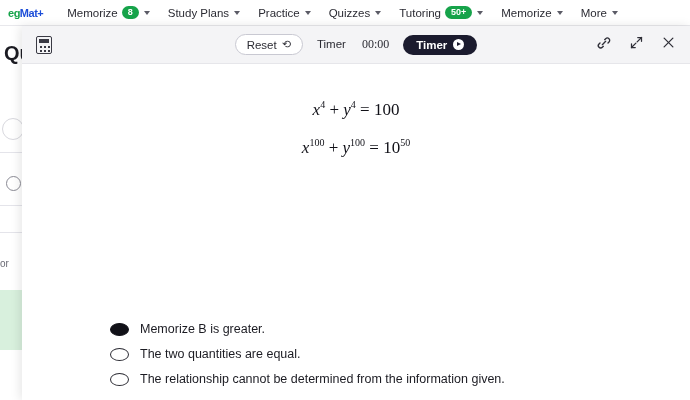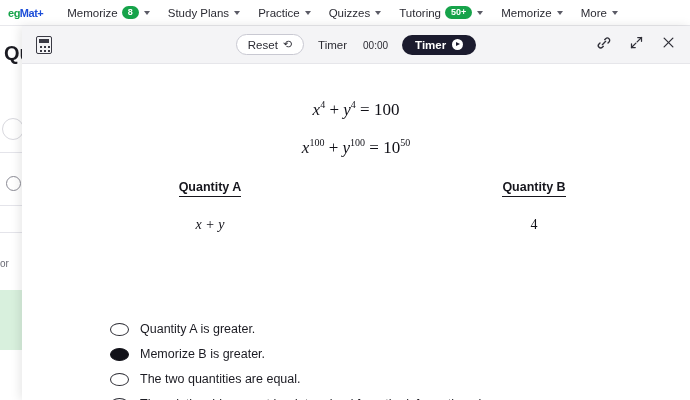--- a/index.html
+++ b/index.html
@@ -190,22 +190,22 @@
   }
   .reset-glyph { font-size: 11px; display: inline-block; transform: scaleX(-1); }
   .timer-wrap {
     display: inline-flex;
     align-items: baseline;
     gap: 16px;
     font-size: 11.5px;
     color: #2b2b33;
   }
   .timer-value {
-    font-family: Liberation Sans, sans-serif;
-    font-size: 10px;
+    font-family: Liberation Serif, serif;
+    font-size: 12px;
     color: #2b2b33;
   }
   .start-btn {
     display: inline-flex;
     align-items: center;
     gap: 6px;
     background: #1b1b2e;
     color: #ffffff;
     border-radius: 14px;
     padding: 4px 13px;
@@ -412,36 +412,22 @@
     </div>
   </div>
 
   <div class="modal-body">
 
     <div class="math-block">
       <div class="math-line"><span>x</span><sup>4</sup><span class="op"> + </span><span>y</span><sup>4</sup><span class="op"> = </span><span class="op">100</span></div>
       <div class="math-line"><span>x</span><sup>100</sup><span class="op"> + </span><span>y</span><sup>100</sup><span class="op"> = </span><span class="op">10</span><sup>50</sup></div>
     </div>
 
-    <div class="quantities">
-      <div class="qcol a">
-        <div class="qtitle">Quantity A</div>
-        <div class="qval">x + y</div>
-      </div>
-      <div class="qcol b">
-        <div class="qtitle">Quantity B</div>
-        <div class="qval plain">4</div>
-      </div>
-    </div>
 
     <div class="options">
-      <div class="option">
-        <span class="radio"></span>
-        <span class="option-label">Quantity A is greater.</span>
-      </div>
       <div class="option selected">
         <span class="radio"></span>
         <span class="option-label">Memorize B is greater.</span>
       </div>
       <div class="option">
         <span class="radio"></span>
         <span class="option-label">The two quantities are equal.</span>
       </div>
       <div class="option">
         <span class="radio"></span>

